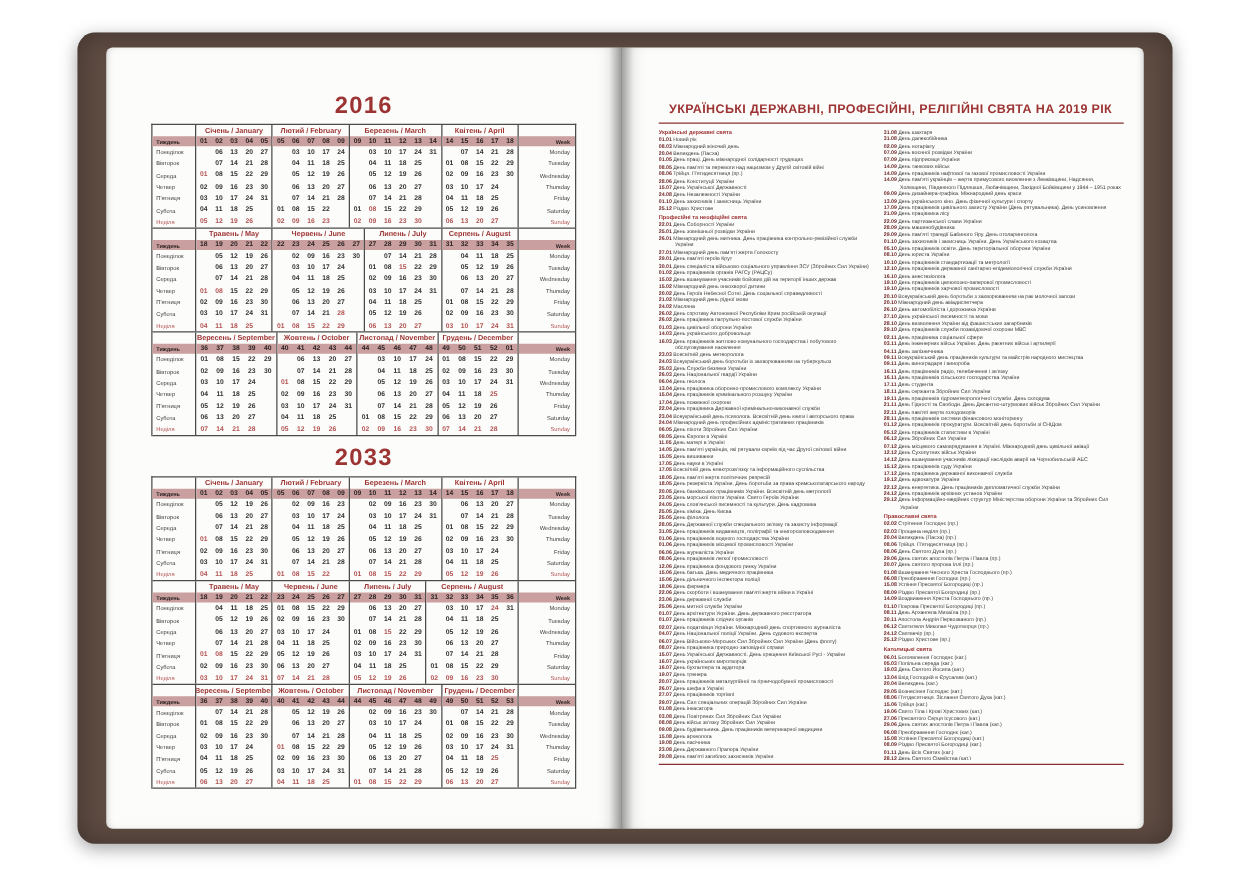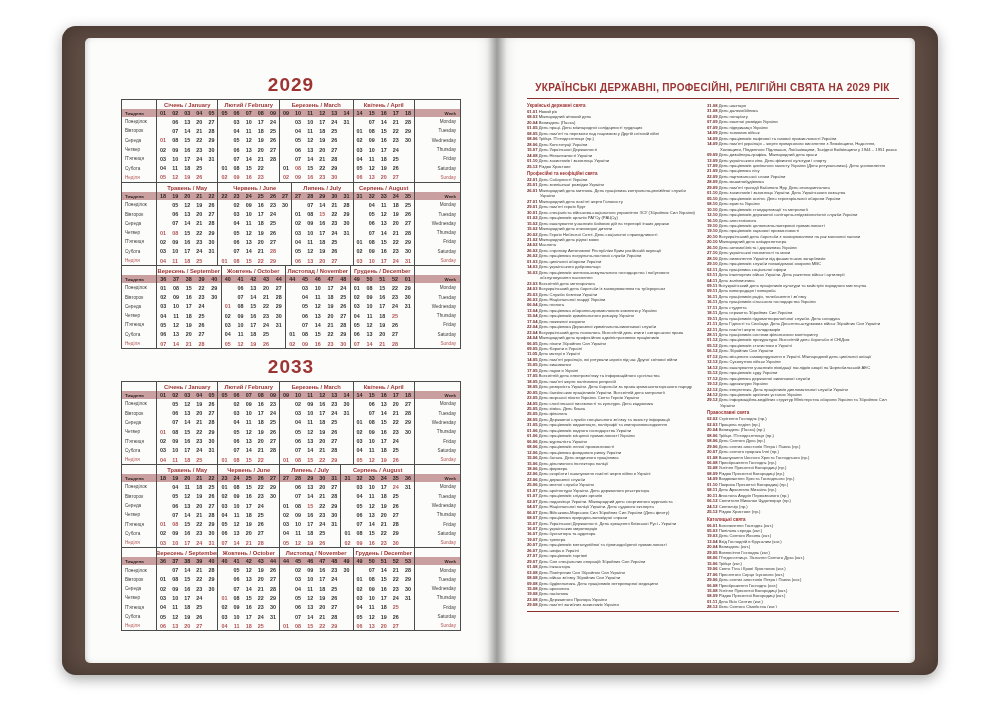--- a/index.html
+++ b/index.html
@@ -69,21 +69,21 @@
   .h-rule.bottom{margin-top:3px;}
 </style>
 </head>
 <body>
 
 <div class="stage">
   <div class="cover"></div>
 
   <div class="page page-left">
     <section class="year-block">
-      <div class="year-title">2029</div>
+      <div class="year-title">2016</div>
       <div class="cal" id="cal-0">
           <div class="band">
             <div class="lab-col left">
               <div class="r-mh"></div>
               <div class="r-wk wkbg lbl wlbl">Тиждень</div>
               <div class="r-day lbl">Понеділок</div>
               <div class="r-day lbl">Вівторок</div>
               <div class="r-day lbl">Середа</div>
               <div class="r-day lbl">Четвер</div>
               <div class="r-day lbl">П'ятниця</div>
@@ -1681,21 +1681,21 @@
               <div class="r-day lbl">Friday</div>
               <div class="r-day lbl">Saturday</div>
               <div class="r-day lbl red">Sunday</div>
             </div>
           </div>
         </div>
     </section>
   </div>
 
   <div class="page page-right">
-    <div class="h-title">УКРАЇНСЬКІ ДЕРЖАВНІ, ПРОФЕСІЙНІ, РЕЛІГІЙНІ СВЯТА НА 2029 РІК</div>
+    <div class="h-title">УКРАЇНСЬКІ ДЕРЖАВНІ, ПРОФЕСІЙНІ, РЕЛІГІЙНІ СВЯТА НА 2019 РІК</div>
     <div class="h-rule top"></div>
     <div class="h-cols" id="hcols">
         <div class="h-col c0">
           <div class="h-sec">
             <div class="h-sec-h">Українські державні свята</div>
             <div class="h-item"><span class="hd">01.01</span><span class="ht">&nbsp;Новий рік</span></div>
             <div class="h-item"><span class="hd">08.03</span><span class="ht">&nbsp;Міжнародний жіночий день</span></div>
             <div class="h-item"><span class="hd">20.04</span><span class="ht">&nbsp;Великдень (Пасха)</span></div>
             <div class="h-item"><span class="hd">01.05</span><span class="ht">&nbsp;День праці. День міжнародної солідарності трудящих</span></div>
             <div class="h-item"><span class="hd">08.05</span><span class="ht">&nbsp;День пам'яті та перемоги над нацизмом у Другій світовій війні</span></div>

